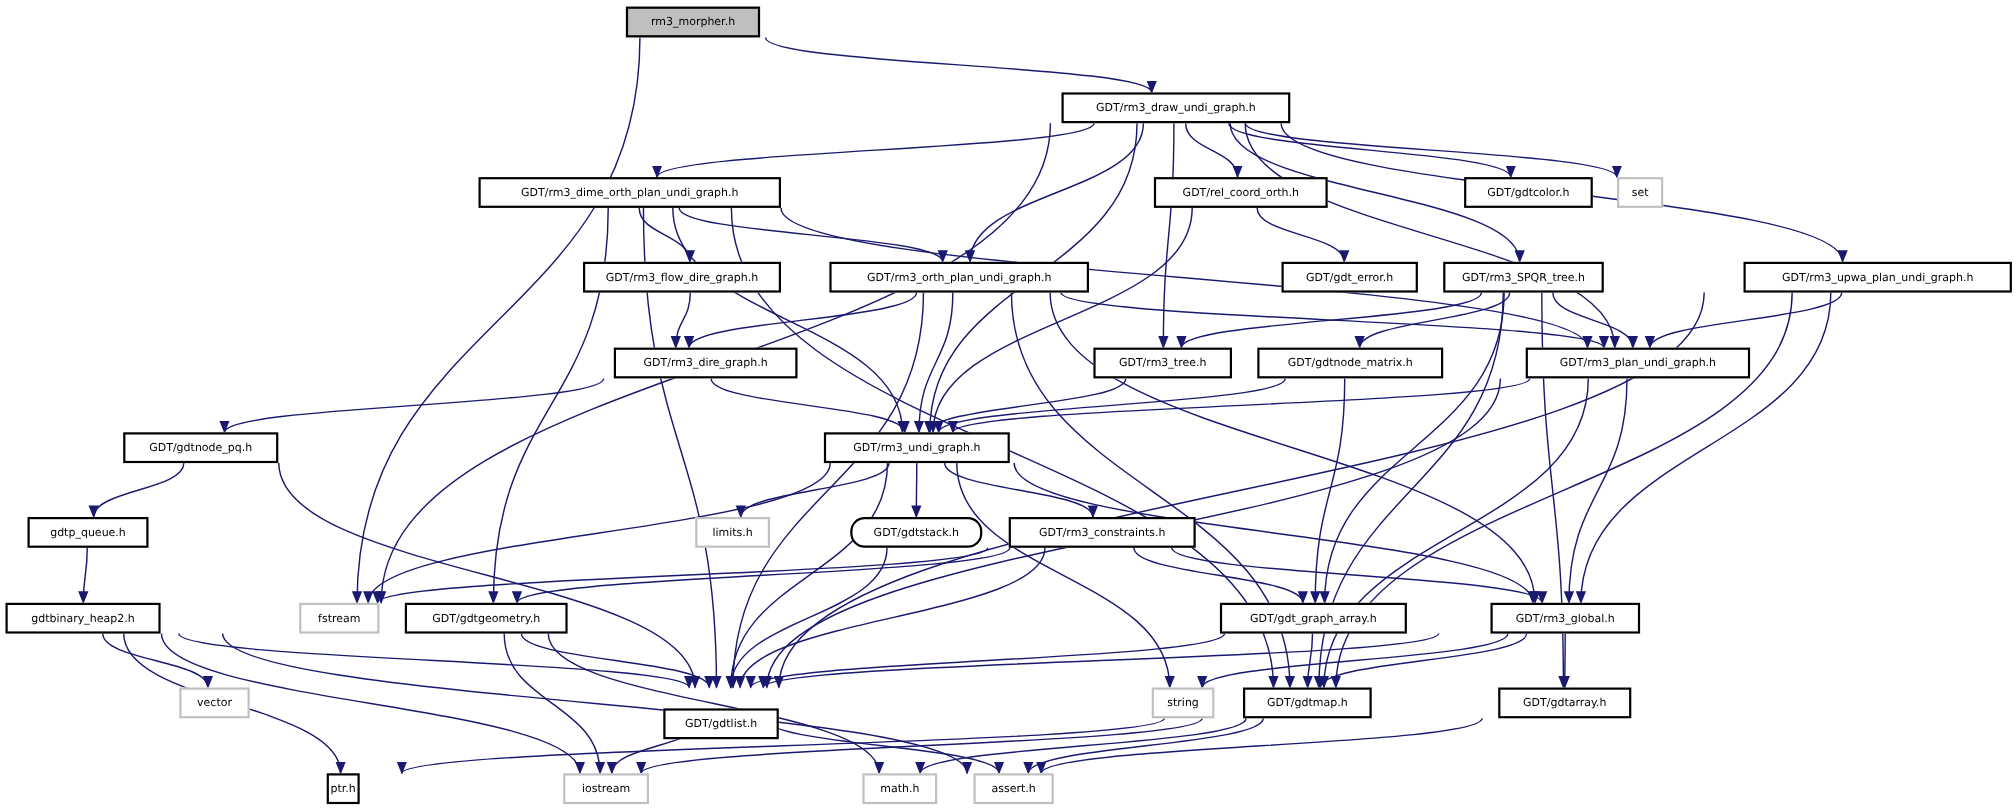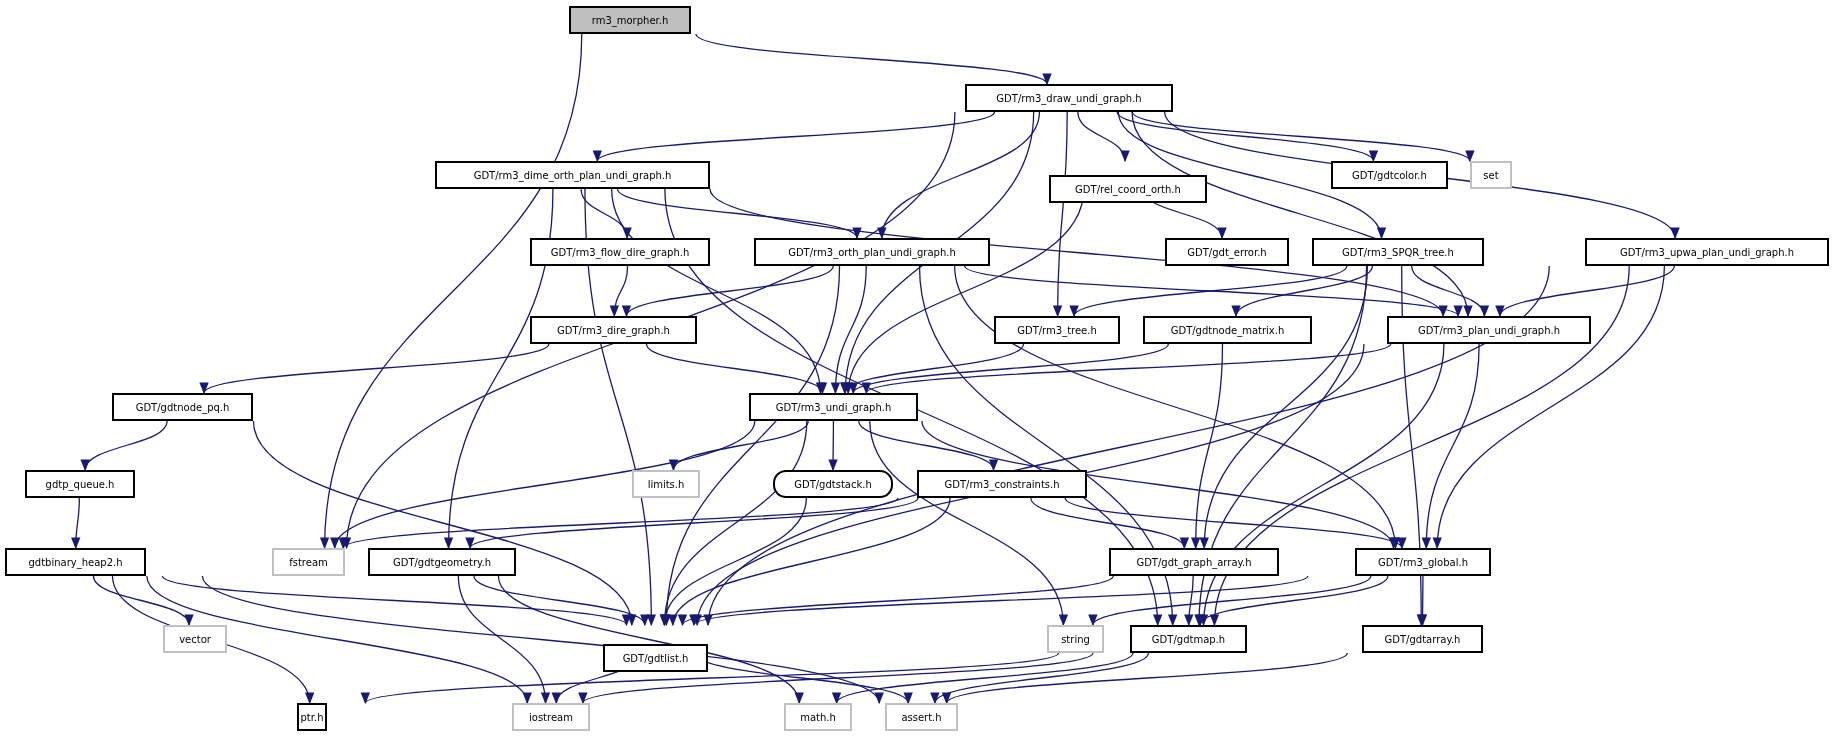--- a/index.html
+++ b/index.html
@@ -108,29 +108,29 @@
       <path d="M1132.925,653 C1132.925,678 836.525,678 836.525,703" fill="none" stroke="#191970" stroke-width="1.3" marker-end="url(#arrow)"></path>
       <path d="M1148.45,653 C1148.45,678 934.85,678 934.85,703" fill="none" stroke="#191970" stroke-width="1.3" marker-end="url(#arrow)"></path>
       <path d="M1347.35,653 C1347.35,678 946.55,678 946.55,703" fill="none" stroke="#191970" stroke-width="1.3" marker-end="url(#arrow)"></path>
     </g>
 </svg>
 
 <div id="node-layer">
     <div class="node root" style="left: 569px; top: 6px; width: 122px;">rm3_morpher.h</div>
     <div class="node local" style="left: 965px; top: 84px; width: 208px;">GDT/rm3_draw_undi_graph.h</div>
     <div class="node local" style="left: 435px; top: 161px; width: 275px;">GDT/rm3_dime_orth_plan_undi_graph.h</div>
-    <div class="node local" style="left: 1049px; top: 175px; width: 158px;">GDT/rel_coord_orth.h</div>
+    <div class="node local" style="left: 1049px; top: 161px; width: 158px;">GDT/rel_coord_orth.h</div>
     <div class="node local" style="left: 1331px; top: 161px; width: 117px;">GDT/gdtcolor.h</div>
     <div class="node system" style="left: 1470px; top: 161px; width: 42px;">set</div>
     <div class="node local" style="left: 530px; top: 238px; width: 180px;">GDT/rm3_flow_dire_graph.h</div>
     <div class="node local" style="left: 754px; top: 238px; width: 236px;">GDT/rm3_orth_plan_undi_graph.h</div>
     <div class="node local" style="left: 1165px; top: 238px; width: 124px;">GDT/gdt_error.h</div>
-    <div class="node local" style="left: 1312px; top: 238px; width: 172px;">GDT/rm3_SPQR_tree.h</div>
+    <div class="node local" style="left: 1312px; top: 238px; width: 146px;">GDT/rm3_SPQR_tree.h</div>
     <div class="node local" style="left: 1585px; top: 238px; width: 244px;">GDT/rm3_upwa_plan_undi_graph.h</div>
-    <div class="node local" style="left: 530px; top: 316px; width: 167px; text-align: right;">GDT/rm3_dire_graph.h</div>
+    <div class="node local" style="left: 558px; top: 316px; width: 167px; text-align: right;">GDT/rm3_dire_graph.h</div>
     <div class="node local" style="left: 994px; top: 316px; width: 126px;">GDT/rm3_tree.h</div>
     <div class="node local" style="left: 1143px; top: 316px; width: 169px;">GDT/gdtnode_matrix.h</div>
     <div class="node local" style="left: 1387px; top: 316px; width: 204px;">GDT/rm3_plan_undi_graph.h</div>
     <div class="node local" style="left: 112px; top: 393px; width: 141px;">GDT/gdtnode_pq.h</div>
     <div class="node local" style="left: 749px; top: 393px; width: 169px;">GDT/rm3_undi_graph.h</div>
     <div class="node local" style="left: 25px; top: 470px; width: 110px;">gdtp_queue.h</div>
     <div class="node system" style="left: 632px; top: 470px; width: 68px;">limits.h</div>
     <div class="node local" style="left: 773px; top: 470px; width: 120px; border-radius: 13px;">GDT/gdtstack.h</div>
     <div class="node local" style="left: 917px; top: 470px; width: 170px;">GDT/rm3_constraints.h</div>
     <div class="node local" style="left: 5px; top: 548px; width: 141px;">gdtbinary_heap2.h</div>

